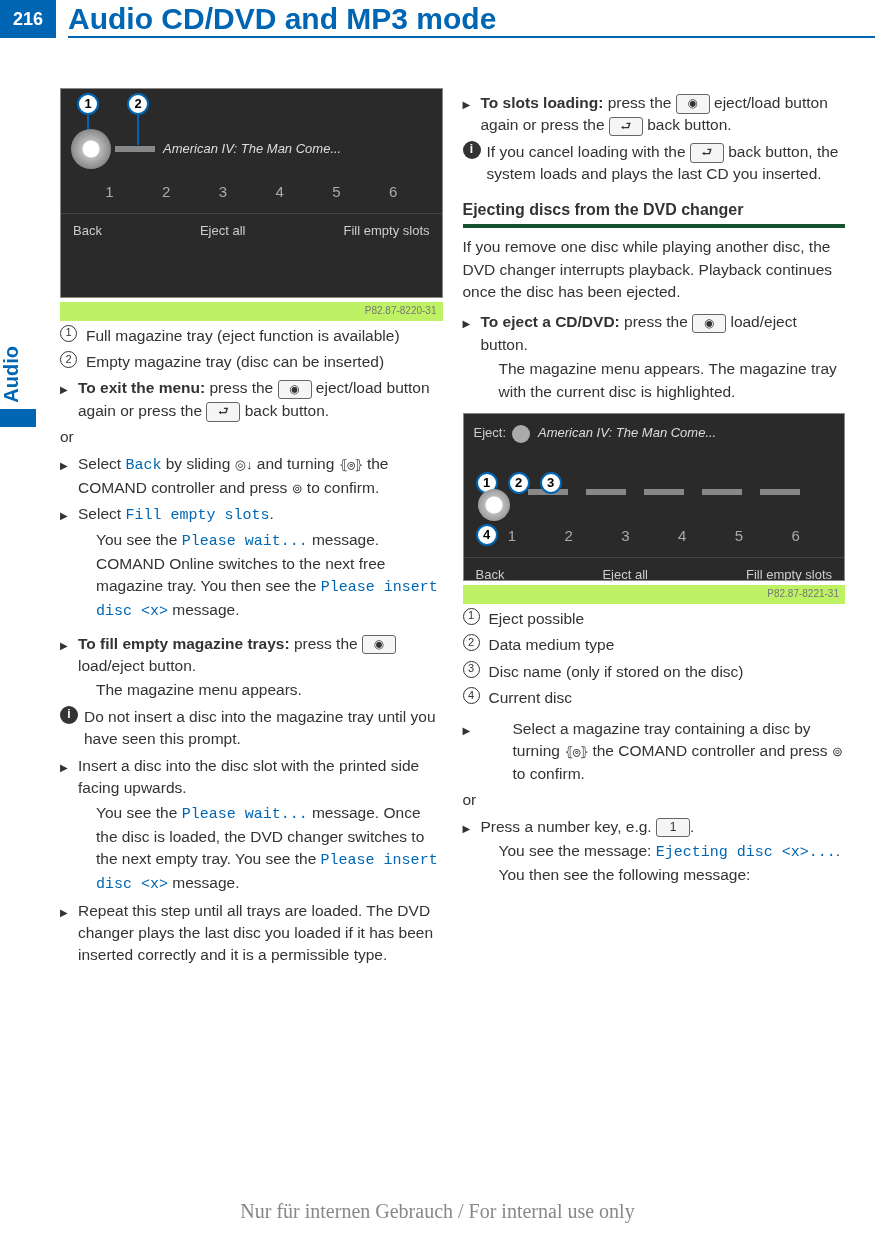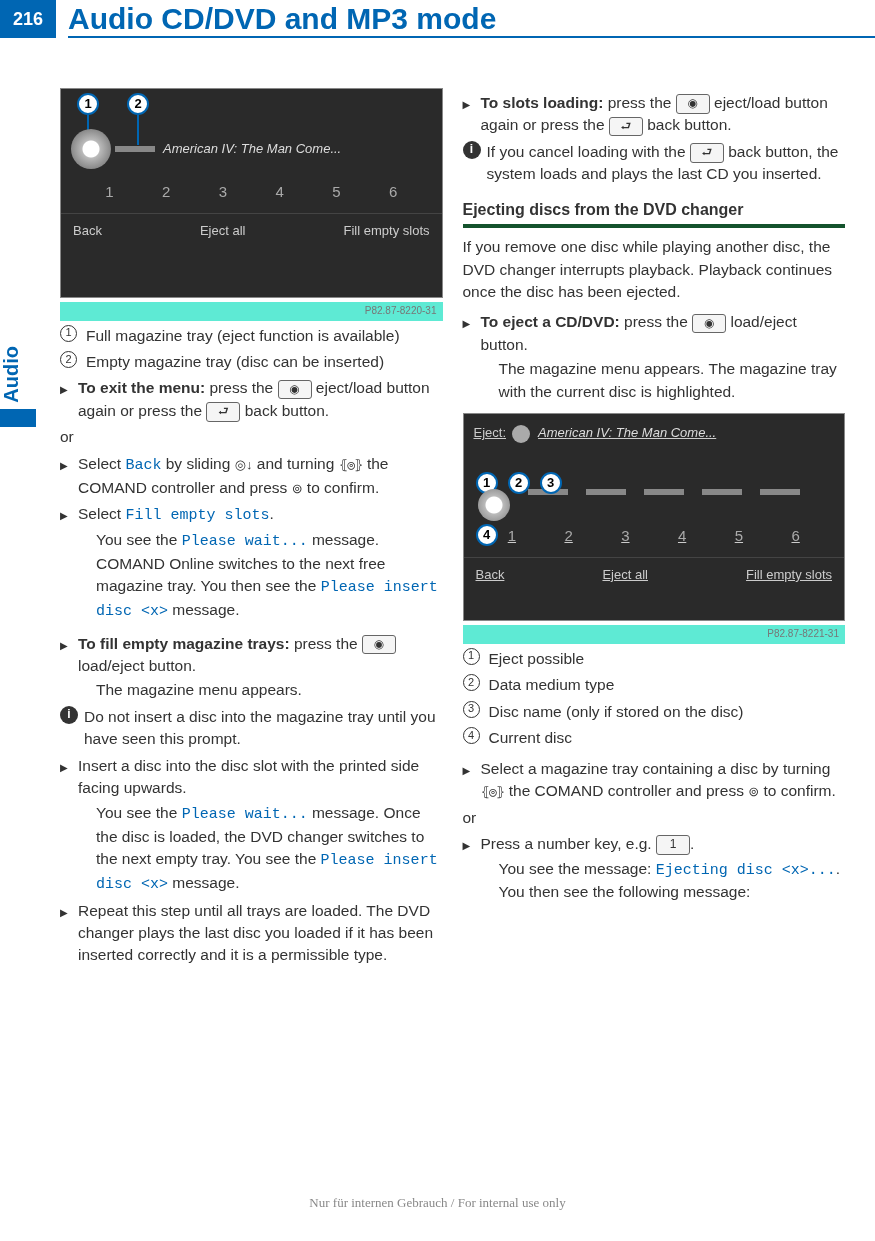--- a/index.html
+++ b/index.html
@@ -76,21 +76,21 @@
     font-size: 13px;
     margin-bottom: 4px;
     position: relative;
   }
   .sc-top { padding: 10px 10px 6px 10px; display:flex; align-items:center; gap:4px; }
   .sc-disc { width:40px; height:40px; border-radius:50%; background: radial-gradient(circle,#fff 0 8px,#bbb 9px,#888 20px); display:inline-block; position:relative; }
   .sc-dash { width:40px; height:6px; background:#888; display:inline-block; }
   .sc-title { font-style: italic; color:#ddd; margin-left:4px; }
   .sc-nums { display:flex; justify-content:space-around; padding:6px 20px 10px; color:#aaa; font-size:15px; }
   .sc-bot { display:flex; justify-content:space-between; padding:8px 12px; border-top:1px solid #444; color:#ccc; font-size:13px; }
-  .sc-id { text-align:right; font-size:10px; color:#777; padding:2px 6px; background:#5eead4; }
+  .sc-id { text-align:right; font-size:10px; color:#777; padding:2px 6px; background:#bef264; }
   .callout-pin {
     position:absolute;
     width:22px; height:22px;
     border-radius:50%;
     background:#fff;
     border:2px solid #0066b3;
     color:#000; font-weight:bold; font-size:13px;
     display:flex; align-items:center; justify-content:center;
   }
   .callout-line { position:absolute; width:2px; background:#0066b3; }
@@ -123,22 +123,22 @@
   }
   .osd { color:#0066b3; font-family: 'Courier New', monospace; font-size:15px; }
   .sub-indent { margin-left:18px; margin-top:2px; }
   .bold { font-weight:bold; }
   .section-head {
     font-weight:bold; font-size:16px;
     border-bottom:4px solid #14532d;
     padding-bottom:3px; margin:12px 0 8px 0;
   }
   .footer-note {
-    position:absolute; bottom:30px; left:0; right:0;
-    text-align:center; color:#888; font-size:13px;
+    position:absolute; bottom:18px; left:0; right:0;
+    text-align:center; color:#888; font-size:20px;
     font-family: Georgia, serif;
     font-style: normal;
   }
   .sym-glyph { font-size:13px; }
   .rot-glyph { font-family: monospace; letter-spacing:-1px; }
 </style>
 </head>
 <body>
 
 <div class="header">
@@ -273,21 +273,21 @@
     <div>If you remove one disc while playing another disc, the DVD changer interrupts playback. Playback continues once the disc has been ejected.</div>
 
     <div class="item" style="margin-top:8px;">
       <span class="mk tri"></span>
       <span class="tx">
         <span class="bold">To eject a CD/DVD:</span><span> press the </span><span class="btn-box">◉</span><span> load/eject button.</span>
         <div class="sub-indent">The magazine menu appears. The magazine tray with the current disc is highlighted.</div>
       </span>
     </div>
 
-    <div class="screenshot" style="height:208px; margin-top:10px;text-decoration:underline;">
+    <div class="screenshot" style="height:168px; margin-top:10px;">
       <div class="sc-top" style="padding-top:10px;">
         <span style="color:#ccc; margin-right:2px;">Eject:</span>
         <span style="width:18px;height:18px;border-radius:50%;background:#aaa;display:inline-block;"></span>
         <span class="sc-title">American IV: The Man Come...</span>
       </div>
       <div class="callout-pin" style="left:12px; top:58px;">
           <span>1</span>
         </div>
       <div class="callout-pin" style="left:44px; top:58px;">
           <span>2</span>
@@ -340,21 +340,21 @@
         </span>
         <span>Disc name (only if stored on the disc)</span>
       </div>
     <div class="legend">
         <span class="num">
           <span class="circ-num">4</span>
         </span>
         <span>Current disc</span>
       </div>
 
-    <div class="item" style="margin-top:8px;">
+    <div class="item" style="margin-top:8px;gap:32px;">
       <span class="mk tri"></span>
       <span class="tx">
         <span>Select a magazine tray containing a disc by turning </span><span class="sym-glyph rot-glyph">⦃◎⦄</span><span> the COMAND controller and press </span><span class="sym-glyph">⊚</span><span> to confirm.</span>
       </span>
     </div>
     <div>or</div>
     <div class="item">
       <span class="mk tri"></span>
       <span class="tx">
         <span>Press a number key, e.g. </span><span class="btn-box">1</span><span>.</span>

